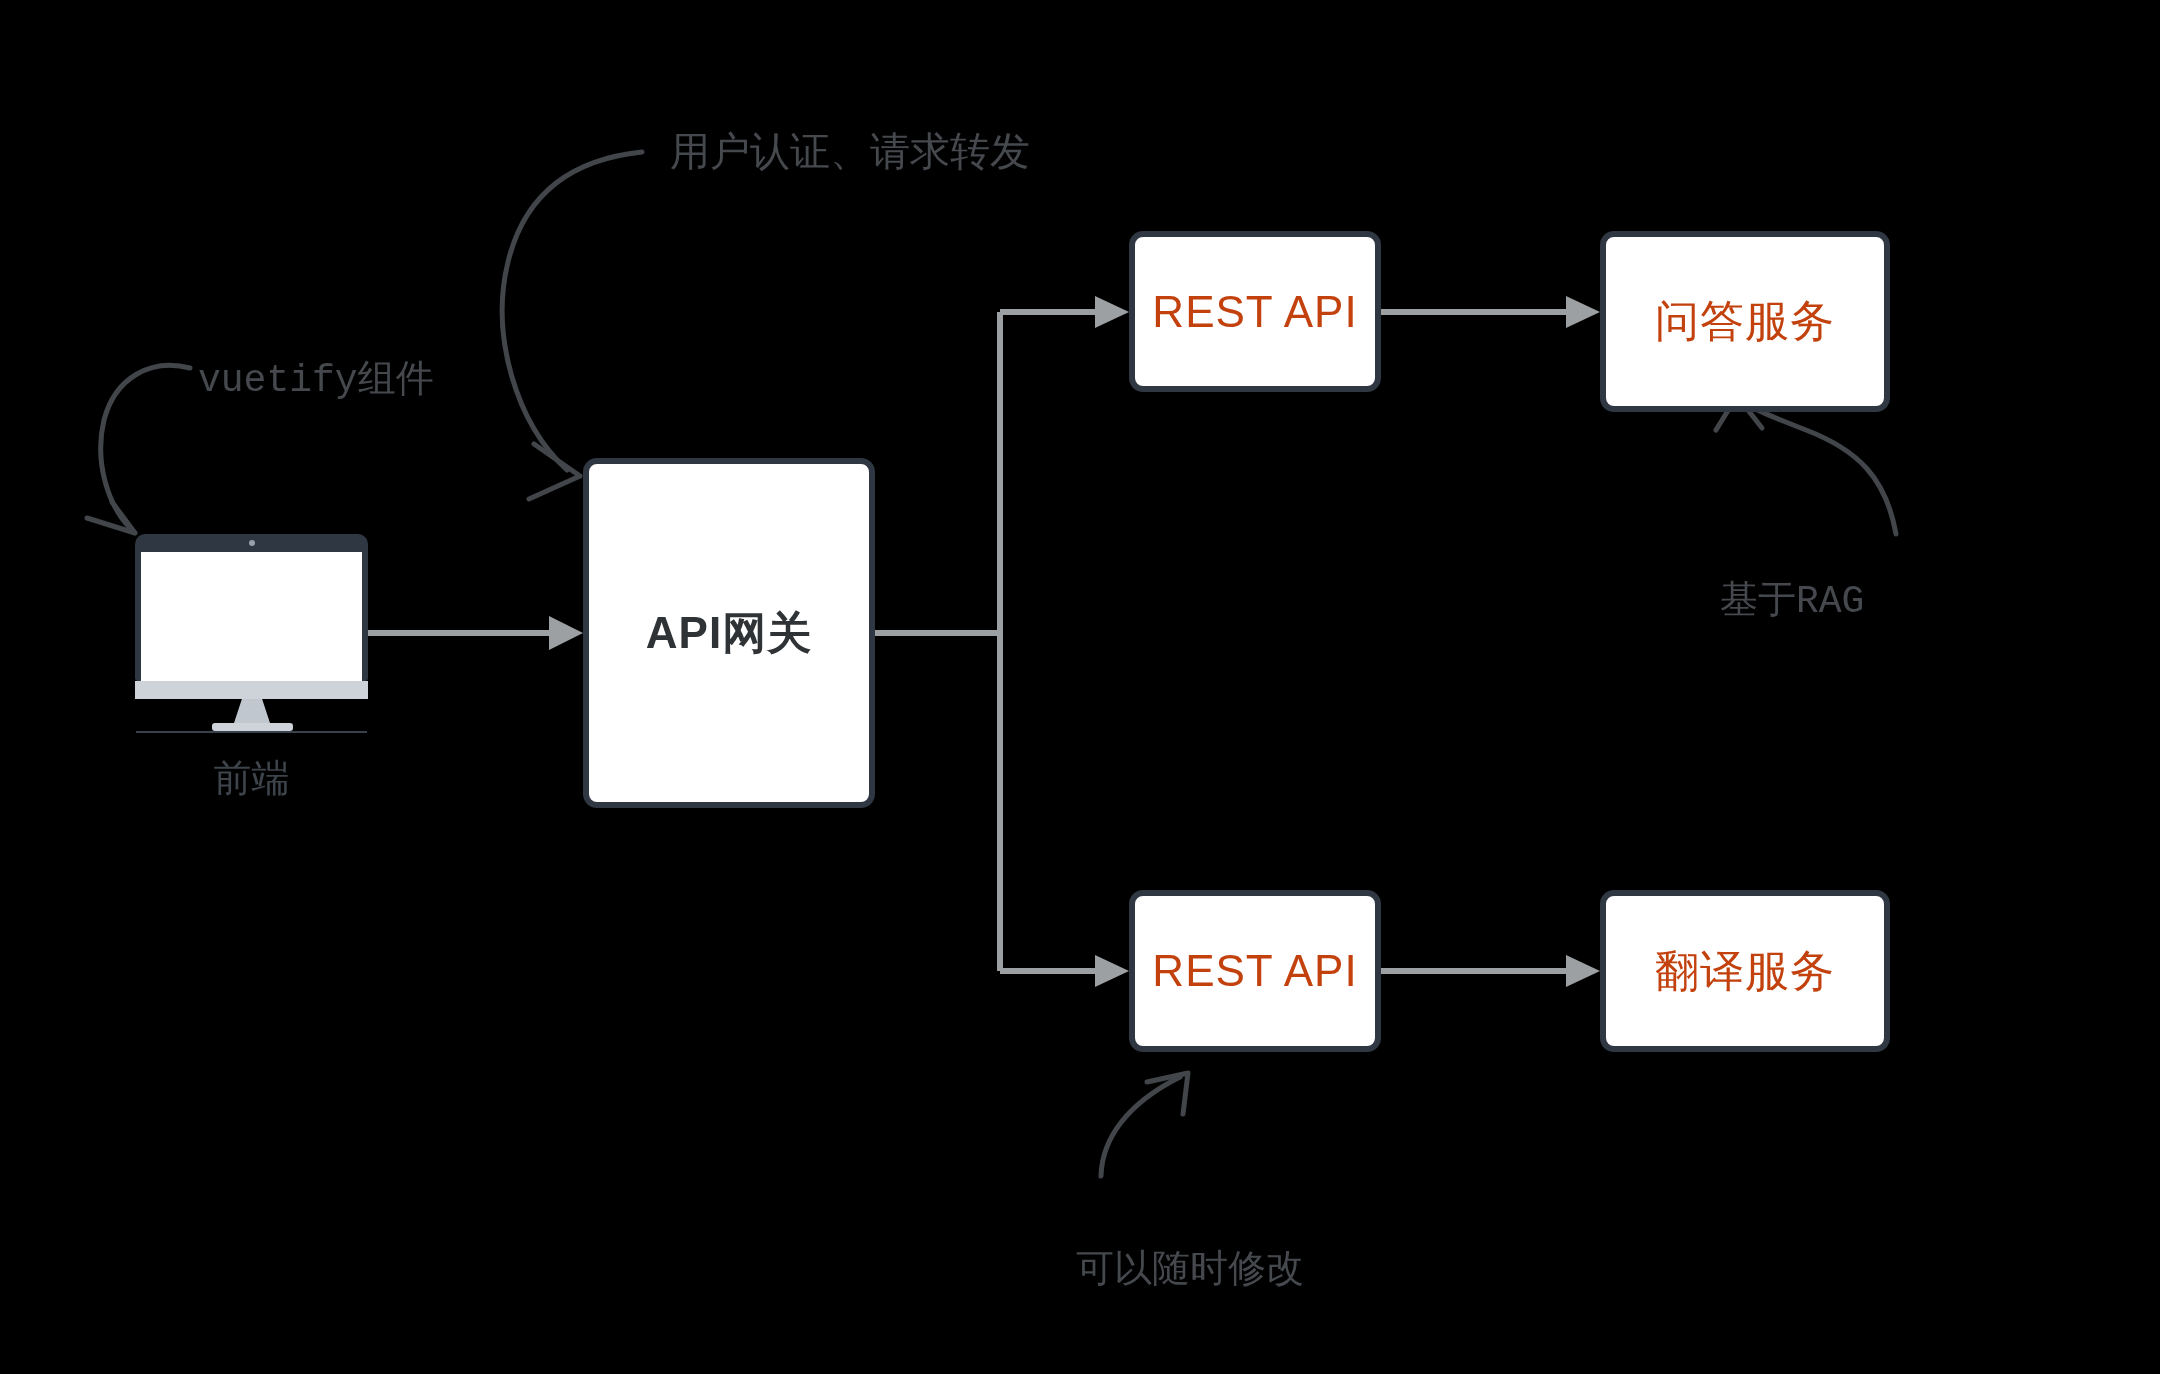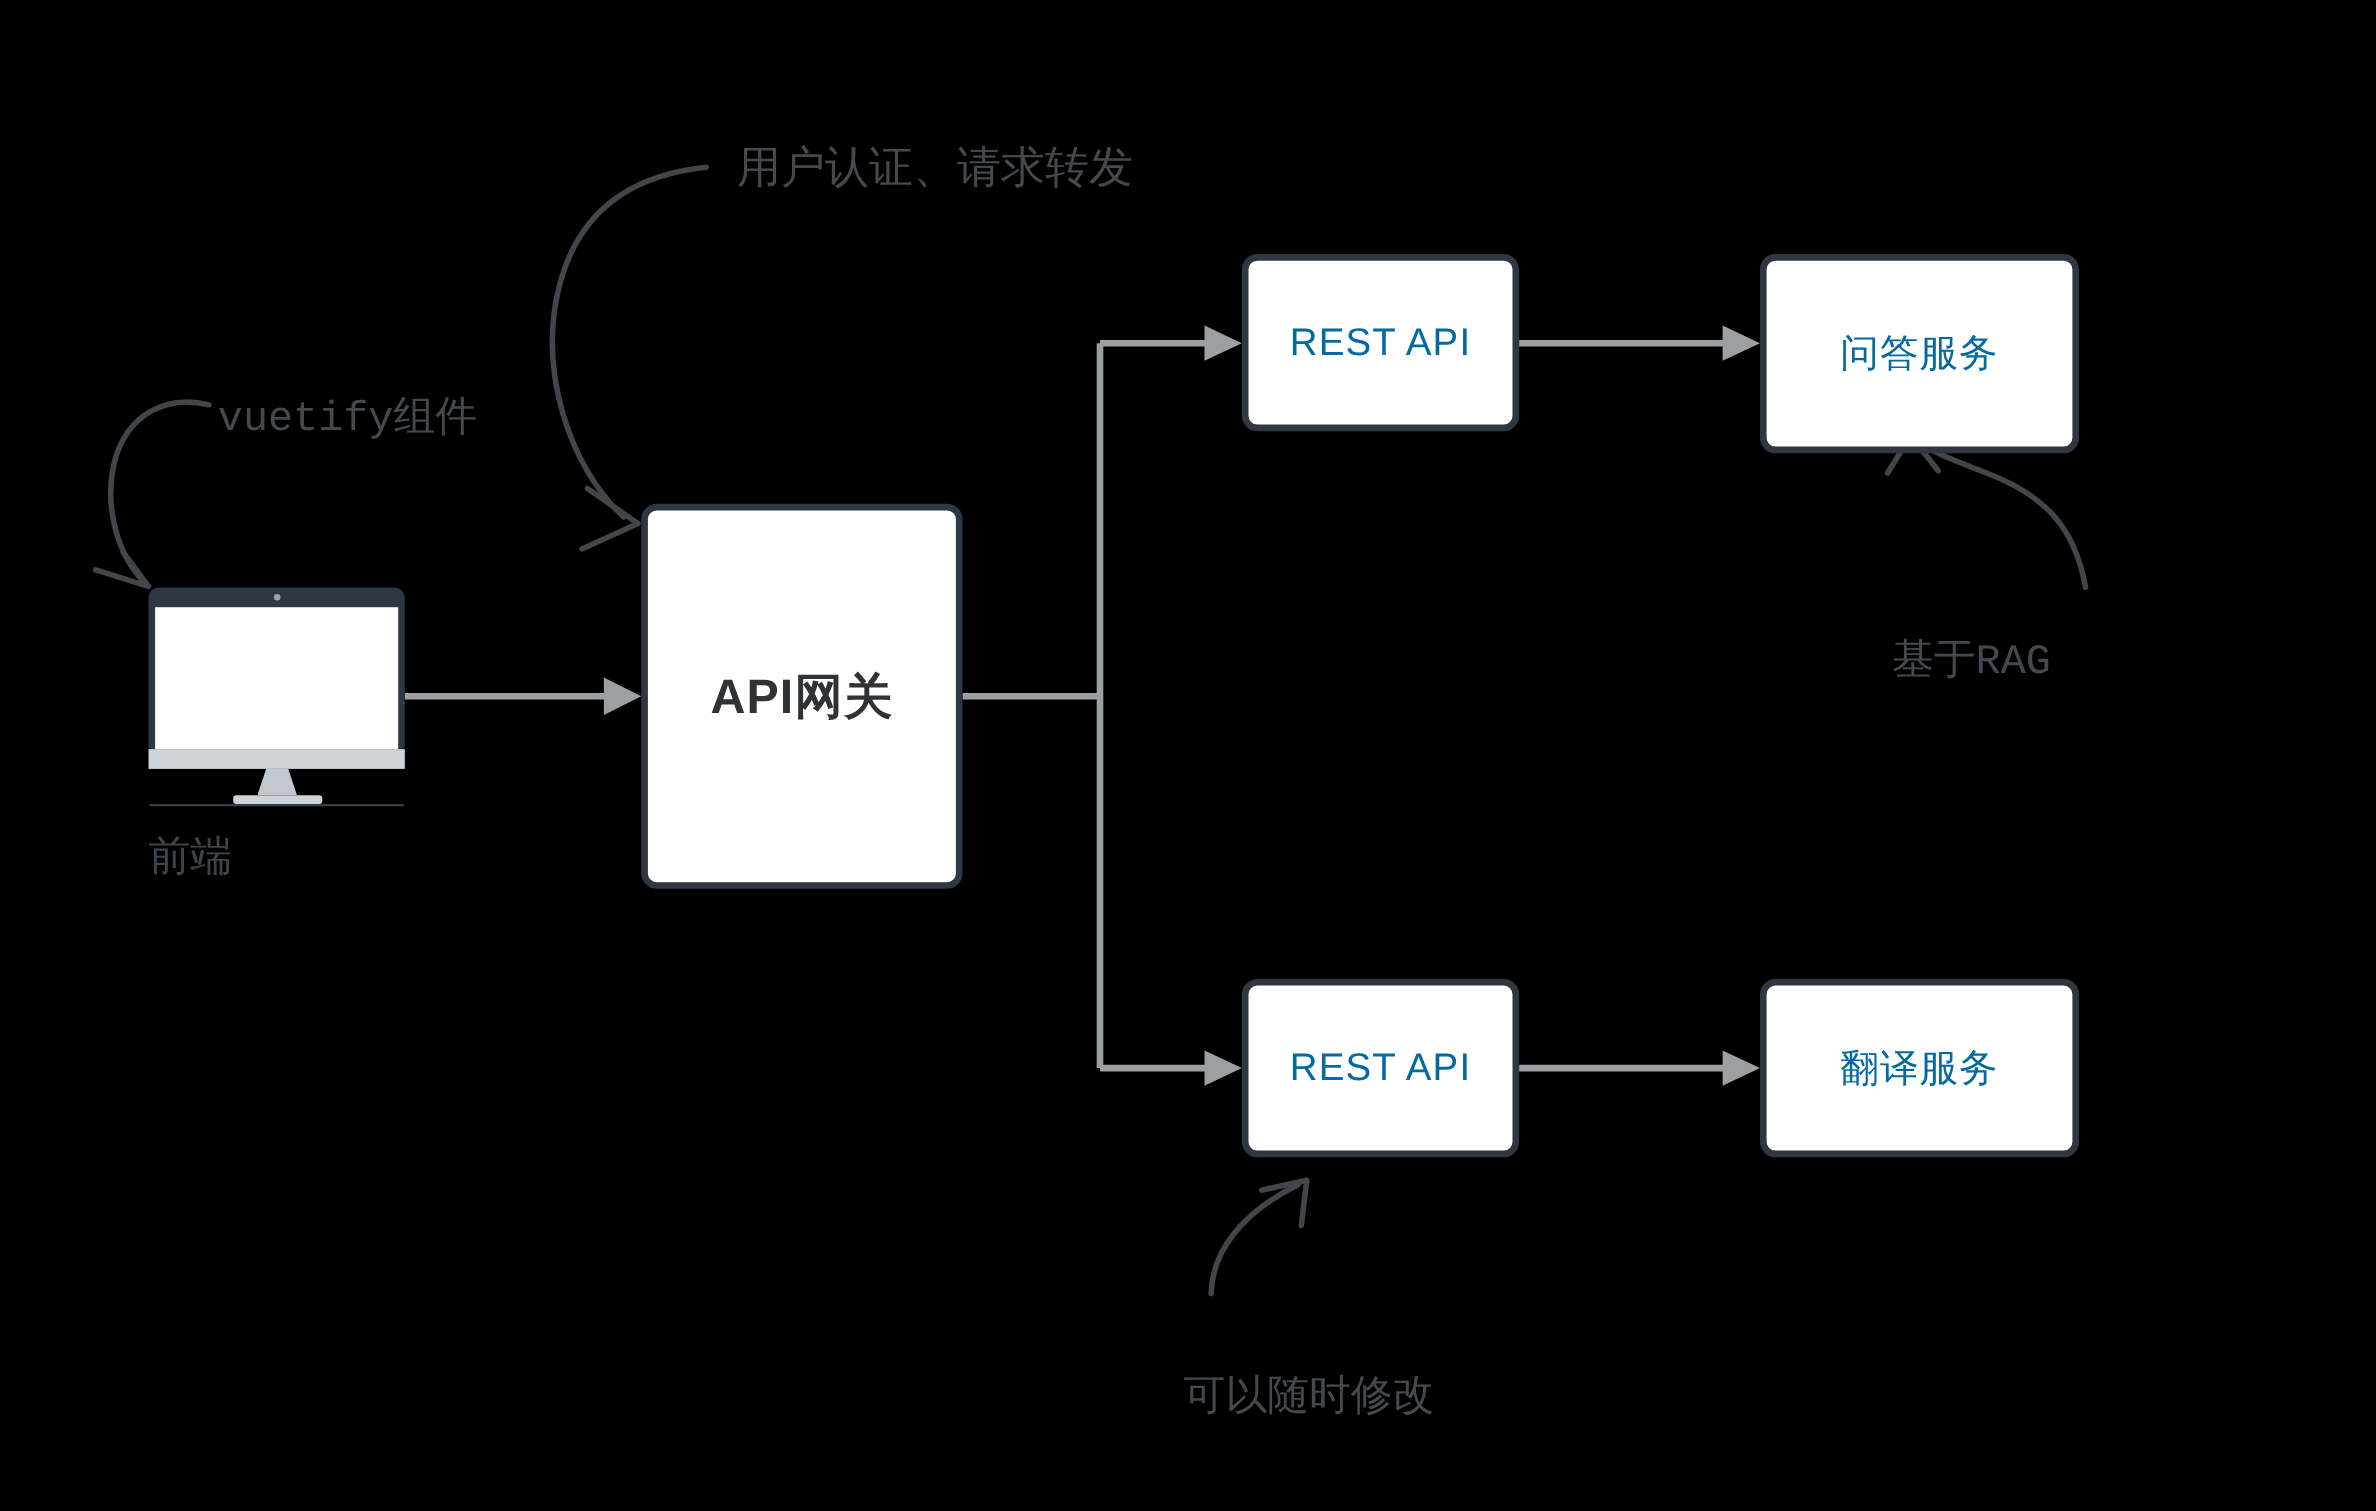--- a/index.html
+++ b/index.html
@@ -5,29 +5,29 @@
   html,body{margin:0;padding:0;background:#000;overflow:hidden;}
   #stage{
     position:relative;width:2160px;height:1374px;background:#000000;
     font-family:"Liberation Sans","DejaVu Sans",sans-serif;
   }
   #wires{position:absolute;left:0;top:0;width:2160px;height:1374px;}
   .node{
     position:absolute;box-sizing:border-box;background:#ffffff;
     border:6px solid #2e3742;border-radius:14px;
     display:flex;align-items:center;justify-content:center;
-    color:#0369a1;font-size:35px;letter-spacing:1px;
+    color:#c2410c;font-size:44px;letter-spacing:1px;
   }
   .node.gateway{font-weight:bold;font-size:44px;color:#303336;}
   .annotation{
     position:absolute;color:#45494e;font-size:38px;white-space:nowrap;font-family:Liberation Mono, monospace;
   }
   .annotation.auth{font-size:40px;}
   .node-label{
-    position:absolute;color:#3e444c;font-size:38px;
+    position:absolute;color:#3e444c;font-size:38px;text-align:center;
   }
   
   .monitor{position:absolute;left:135px;top:534px;width:233px;height:200px;}
   .mon-frame{position:absolute;left:0;top:0;width:233px;height:147px;background:#2e3742;border-radius:10px 10px 3px 3px;}
   .mon-cam{position:absolute;left:114px;top:6px;width:6px;height:6px;border-radius:50%;background:#97a0ab;}
   .mon-screen{position:absolute;left:6px;top:18px;width:221px;height:129px;background:#ffffff;}
   .mon-chin{position:absolute;left:0;top:147px;width:233px;height:18px;background:#ced3da;}
   .mon-neck{position:absolute;left:99px;top:165px;width:36px;height:24px;background:#c0c7cf;clip-path:polygon(22% 0,78% 0,100% 100%,0 100%);}
   .mon-base{position:absolute;left:77px;top:189px;width:81px;height:8px;background:#ced3da;border-radius:3px;}
   .mon-ground{position:absolute;left:1px;top:197px;width:231px;height:2px;background:#39414c;}

